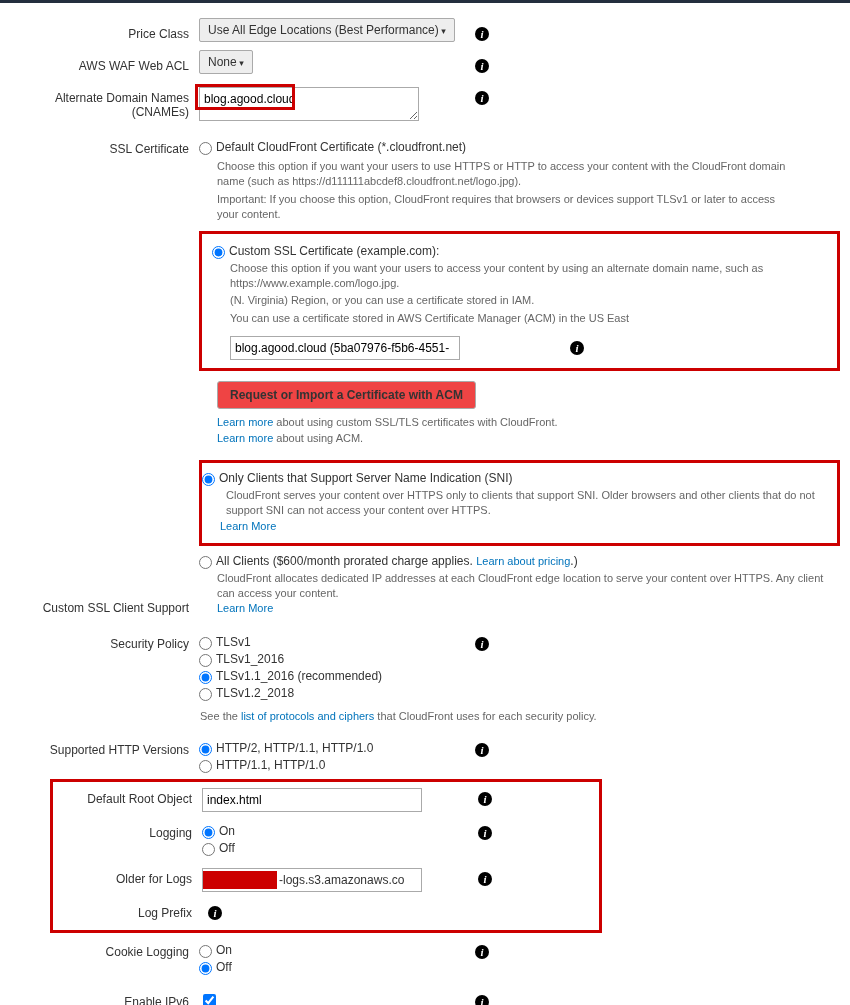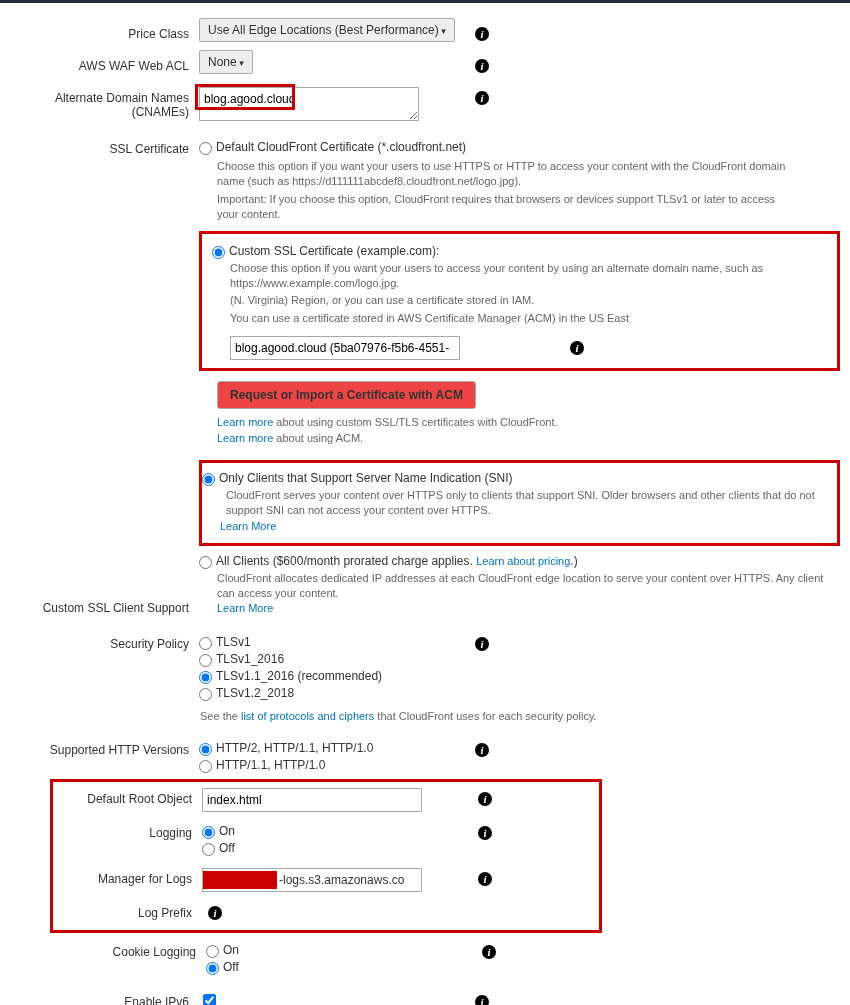--- a/index.html
+++ b/index.html
@@ -306,36 +306,36 @@
             <span>On</span>
           </div>
         <div class="radio-opt">
             <input type="radio" name="lg" style="">
             <span>Off</span>
           </div>
       </div>
       <div class="info-col"><span class="info-icon">i</span></div>
     </div>
     <div class="row" style="margin-bottom:10px;">
-      <div class="label-col" style="width:145px;">Manager for Logs</div>
+      <div class="label-col" style="width:145px;">Older for Logs</div>
       <div class="control-col">
         <div class="bucket-input">
           <span class="redact"></span>
           <span class="bucket-text">-logs.s3.amazonaws.co</span>
         </div>
       </div>
       <div class="info-col"><span class="info-icon">i</span></div>
     </div>
     <div class="row" style="margin-bottom:4px;">
       <div class="label-col" style="width:145px;">Log Prefix</div>
       <div class="info-col"><span class="info-icon">i</span></div>
     </div>
   </div>
 
-  <div class="row" style="margin-top:8px;margin-left:7px;">
+  <div class="row" style="margin-top:8px;">
     <div class="label-col">Cookie Logging</div>
     <div class="control-col">
       <div class="radio-opt">
           <input type="radio" name="cl" style="">
           <span>On</span>
         </div>
       <div class="radio-opt">
           <input type="radio" name="cl" checked="" style="">
           <span>Off</span>
         </div>

